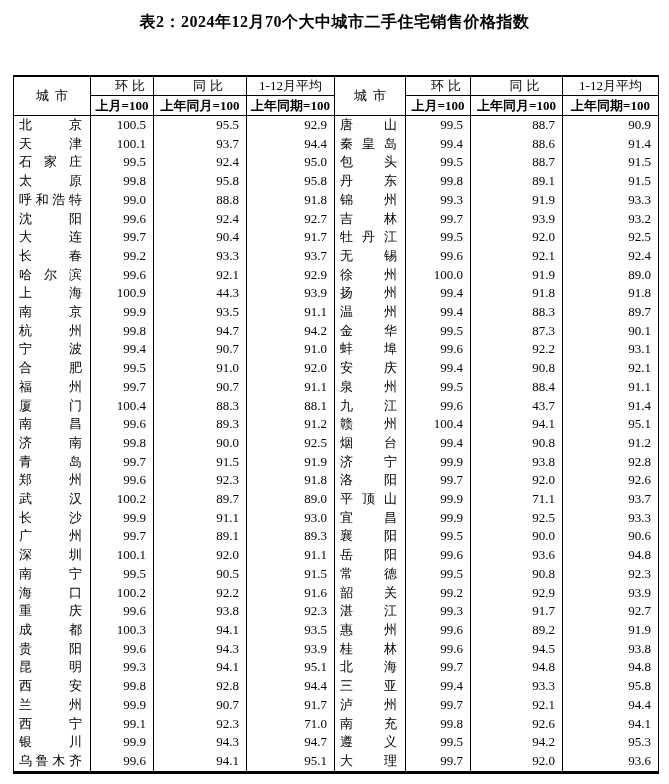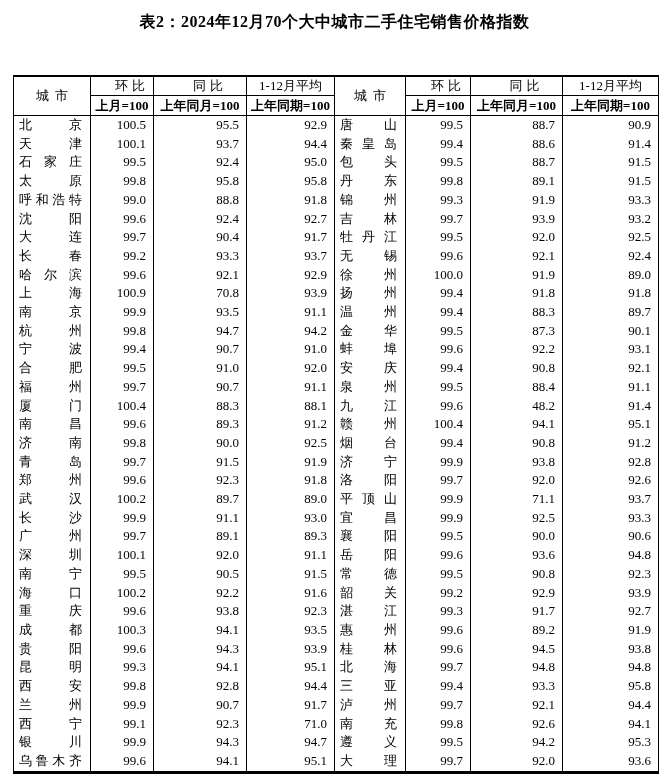--- a/index.html
+++ b/index.html
@@ -292,21 +292,21 @@
           <td class="num">89.0</td>
         </tr>
         <tr>
           <td class="city">
             <span class="city-wrap">
               <span>上</span>
               <span>海</span>
             </span>
           </td>
           <td class="num">100.9</td>
-          <td class="num">70.8</td>
+          <td class="num">44.3</td>
           <td class="num">93.9</td>
           <td class="city">
             <span class="city-wrap">
               <span>扬</span>
               <span>州</span>
             </span>
           </td>
           <td class="num">99.4</td>
           <td class="num">91.8</td>
           <td class="num">91.8</td>
@@ -421,21 +421,21 @@
           <td class="num">100.4</td>
           <td class="num">88.3</td>
           <td class="num">88.1</td>
           <td class="city">
             <span class="city-wrap">
               <span>九</span>
               <span>江</span>
             </span>
           </td>
           <td class="num">99.6</td>
-          <td class="num">48.2</td>
+          <td class="num">43.7</td>
           <td class="num">91.4</td>
         </tr>
         <tr>
           <td class="city">
             <span class="city-wrap">
               <span>南</span>
               <span>昌</span>
             </span>
           </td>
           <td class="num">99.6</td>

